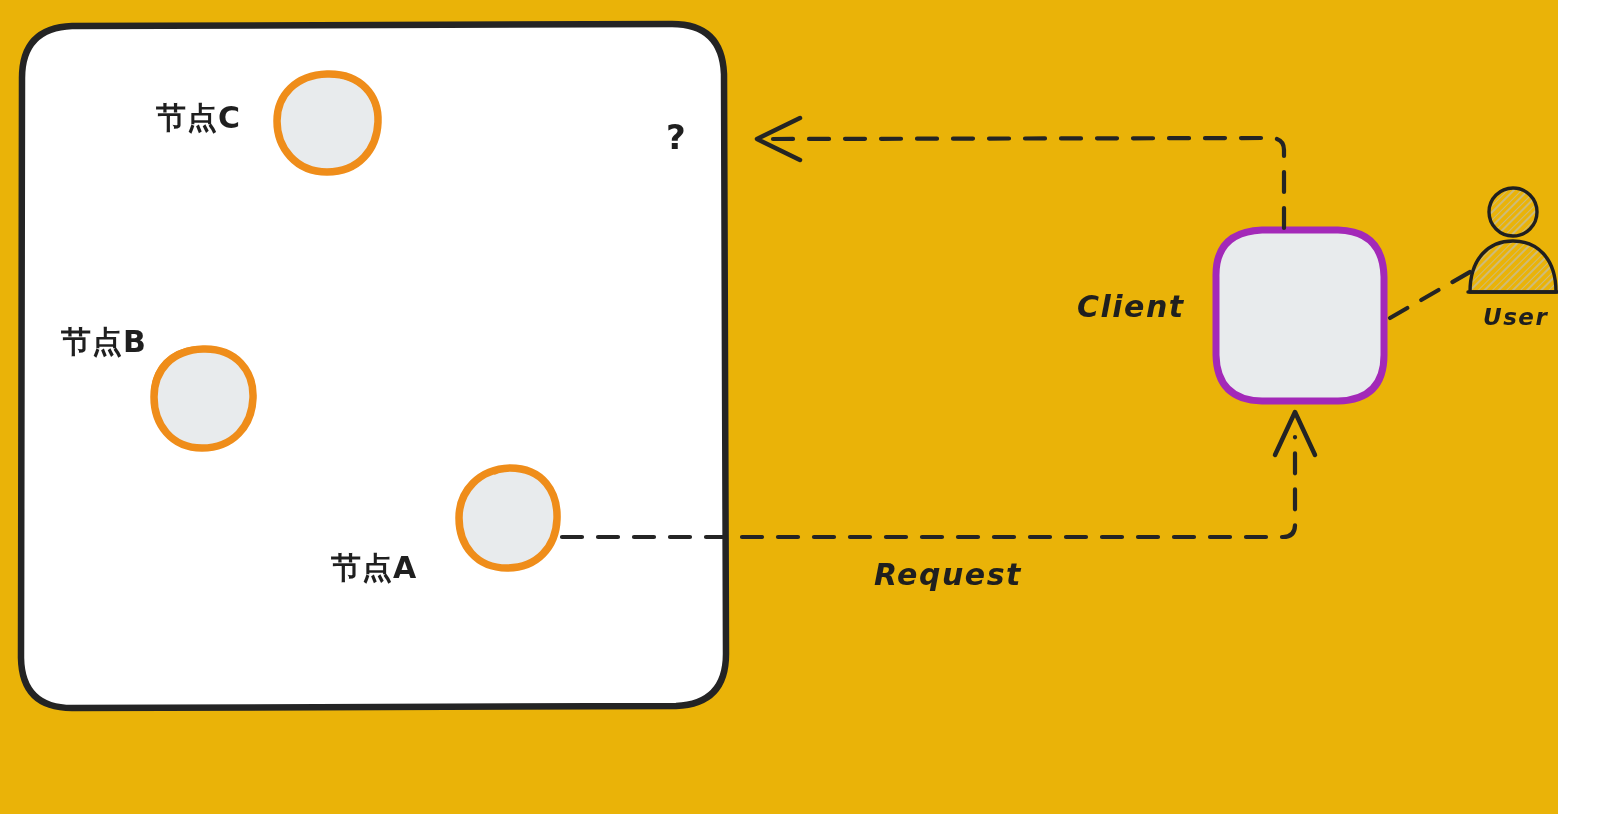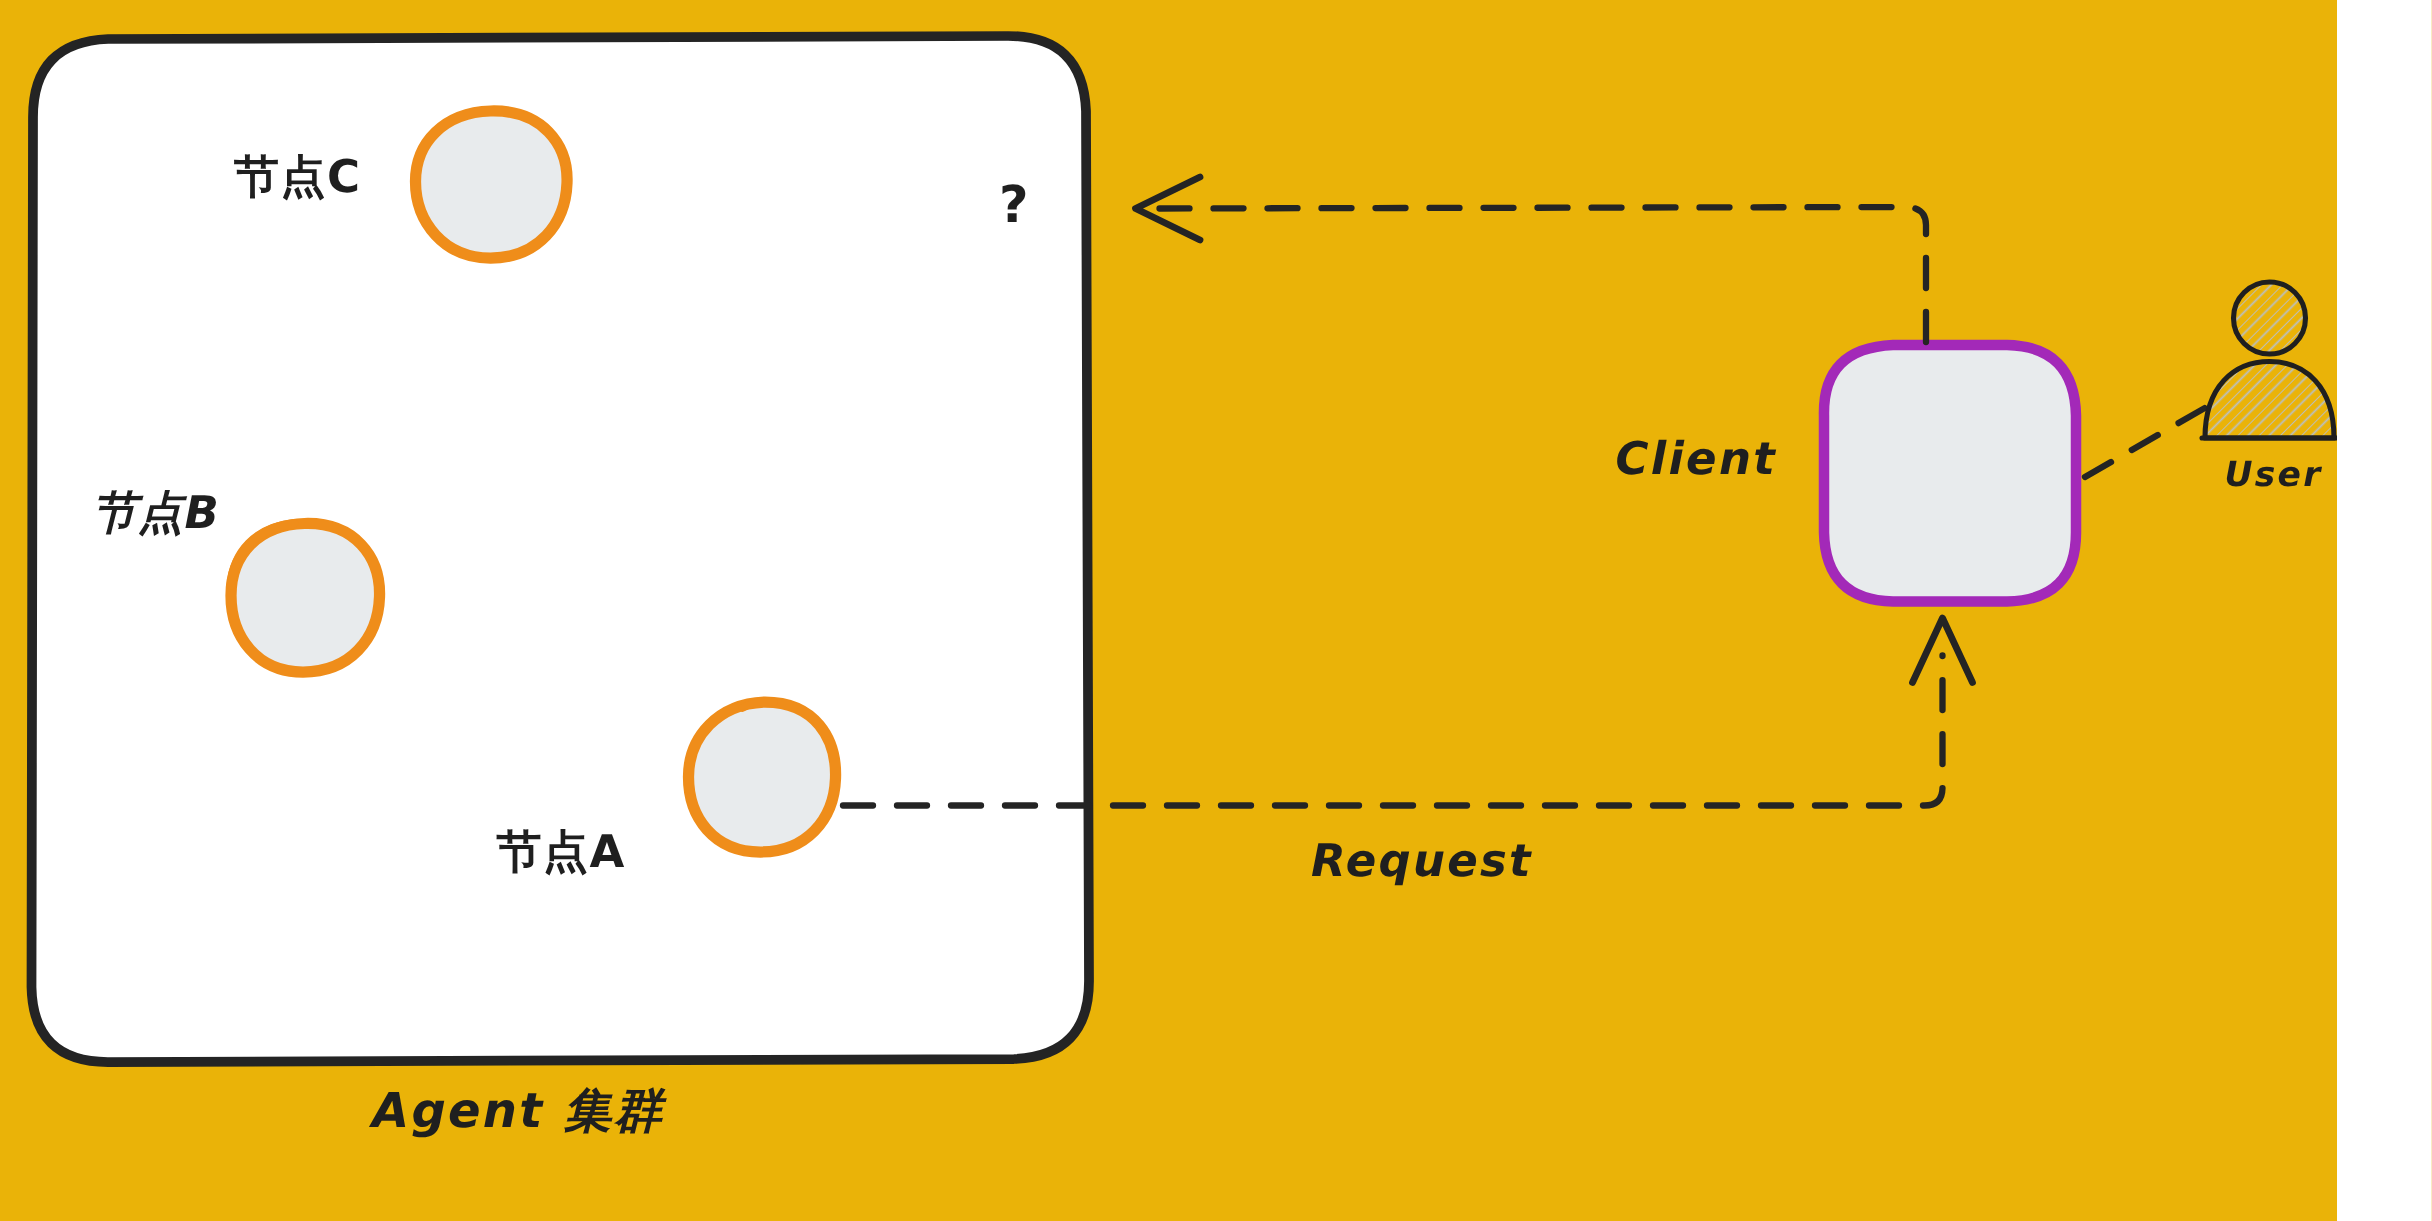--- a/index.html
+++ b/index.html
@@ -153,28 +153,27 @@
       <path d="M 1470 292
                C 1470 258 1489 241 1513 241
                C 1537 241 1556 258 1556 292
                Z" fill="url(#hatch)" stroke="#1f1f1f" stroke-width="3.4" stroke-linecap="round" stroke-linejoin="round"></path>
       <path d="M 1468 292 L 1558 292" fill="none" stroke="#1f1f1f" stroke-width="3.4" stroke-linecap="round"></path>
     </g>
   </svg>
 
   <div class="lbl lbl-cjk node-label" style="left:156px; top:98px;">节点C</div>
 
-  <div class="lbl lbl-cjk node-label" style="left:61px; top:322px;font-style:italic;">节点B</div>
+  <div class="lbl lbl-cjk node-label" style="left:61px; top:322px;">节点B</div>
 
   <div class="lbl lbl-cjk node-label" style="left:331px; top:504px;margin-top:44px;">节点A</div>
 
   <div class="lbl qmark" style="left:666px; top:117px;">?</div>
 
 
   <div class="lbl lbl-hand edge-label" style="left:874px; top:557px;">Request</div>
 
   <div class="lbl lbl-hand box-label" style="left:1077px; top:289px;">Client</div>
 
   <div class="lbl lbl-hand actor-label" style="left:1483px; top:304px;font-style:italic;">User</div>
 
-  <div class="lbl lbl-hand cluster-label" style="left:248px; top:719px;">Agent 集群</div>
 
 </div>
 
 </body></html>

